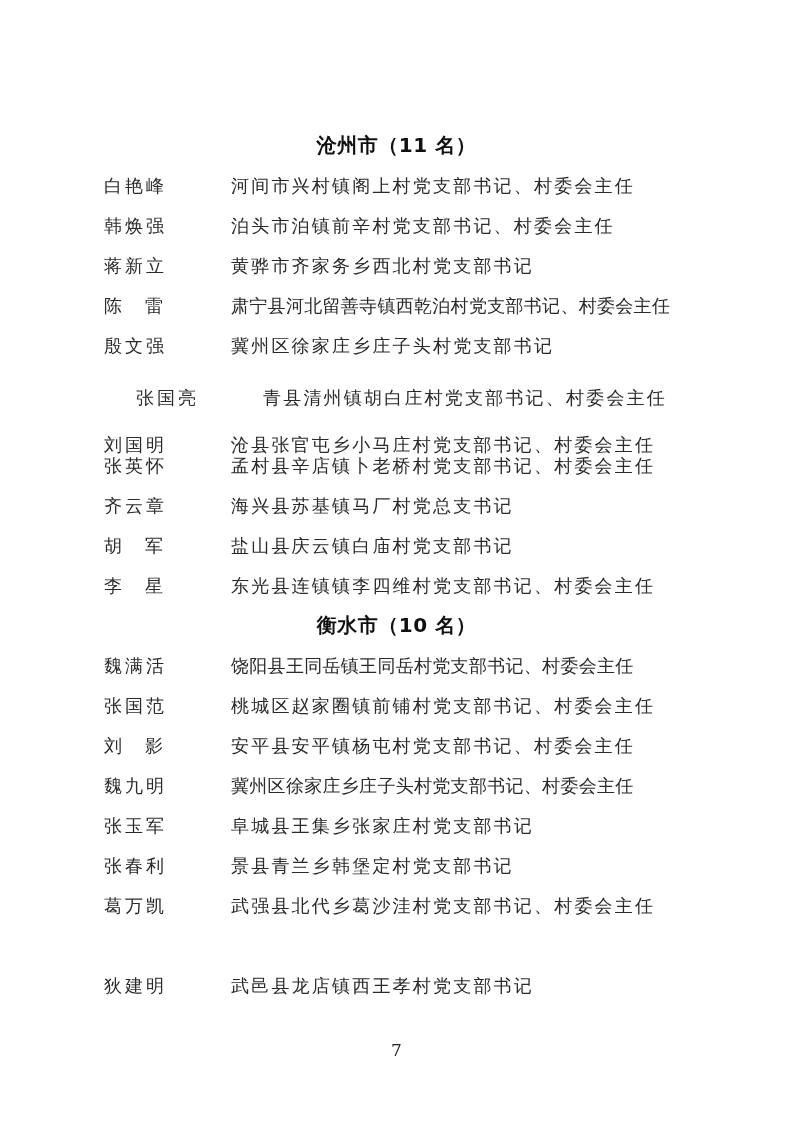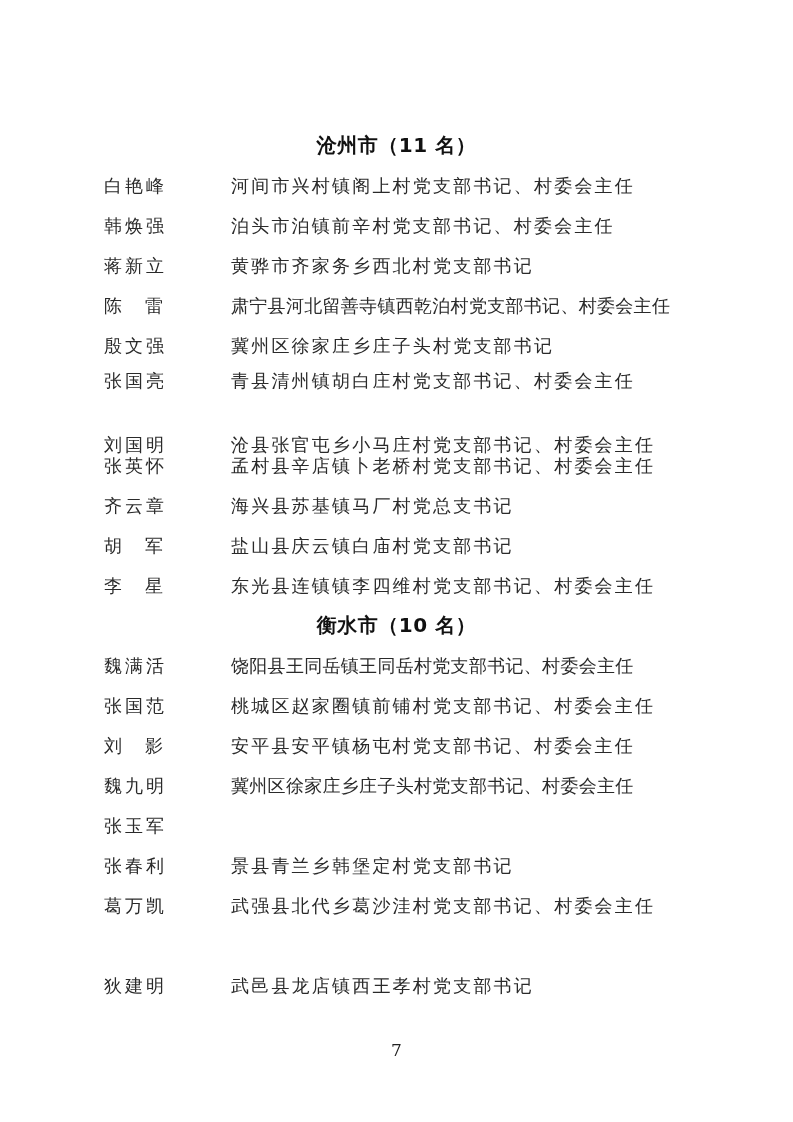--- a/index.html
+++ b/index.html
@@ -95,21 +95,21 @@
     <span class="desc">黄骅市齐家务乡西北村党支部书记</span>
   </div>
   <div class="row" style="top:291px;">
     <span class="name two-char">陈雷</span>
     <span class="desc tight">肃宁县河北留善寺镇西乾泊村党支部书记、村委会主任</span>
   </div>
   <div class="row" style="top:331px;">
     <span class="name">殷文强</span>
     <span class="desc">冀州区徐家庄乡庄子头村党支部书记</span>
   </div>
-  <div class="row" style="top:366px;">
+  <div class="row" style="top:383px;margin-left:32px;">
     <span class="name">张国亮</span>
     <span class="desc">青县清州镇胡白庄村党支部书记、村委会主任</span>
   </div>
   <div class="row" style="top:430px;">
     <span class="name">刘国明</span>
     <span class="desc">沧县张官屯乡小马庄村党支部书记、村委会主任</span>
   </div>
   <div class="row" style="top:451px;">
     <span class="name">张英怀</span>
     <span class="desc">孟村县辛店镇卜老桥村党支部书记、村委会主任</span>
@@ -140,20 +140,21 @@
   <div class="row" style="top:731px;">
     <span class="name two-char">刘影</span>
     <span class="desc">安平县安平镇杨屯村党支部书记、村委会主任</span>
   </div>
   <div class="row" style="top:771px;">
     <span class="name">魏九明</span>
     <span class="desc tight">冀州区徐家庄乡庄子头村党支部书记、村委会主任</span>
   </div>
   <div class="row" style="top:811px;">
     <span class="name">张玉军</span>
+    <span class="desc">阜城县王集乡张家庄村党支部书记</span>
   </div>
   <div class="row" style="top:851px;">
     <span class="name">张春利</span>
     <span class="desc">景县青兰乡韩堡定村党支部书记</span>
   </div>
   <div class="row" style="top:891px;">
     <span class="name">葛万凯</span>
     <span class="desc">武强县北代乡葛沙洼村党支部书记、村委会主任</span>
   </div>
   <div class="row" style="top:971px;padding-left:16px;">

